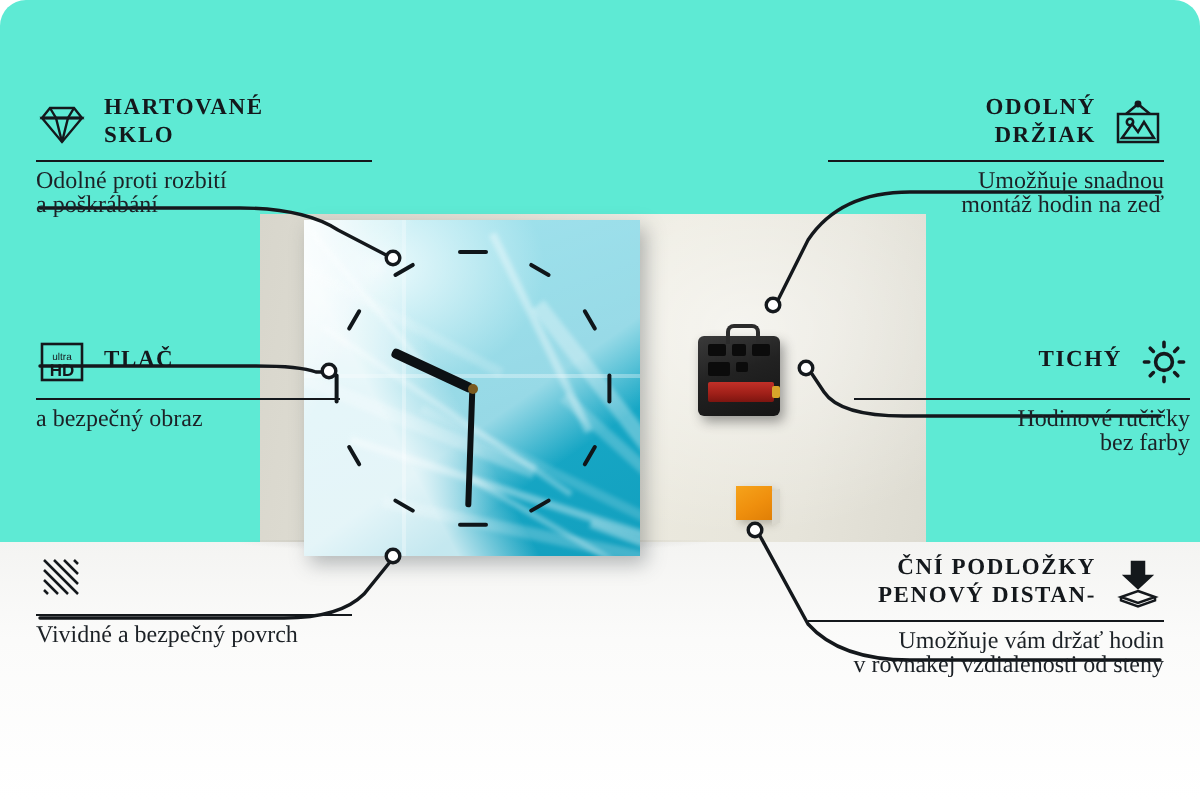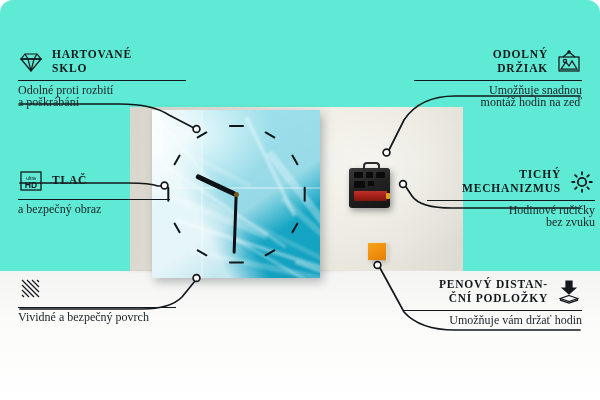--- a/index.html
+++ b/index.html
@@ -240,50 +240,50 @@
     </div>
     <div class="rule" style="margin:5px 0 4px;"></div>
     <div class="desc">Umožňuje snadnou</div>
     <div class="desc">montáž hodin na zeď</div>
   </div>
 
   <div class="callout right" style="left:427px;top:168px;width:168px;">
     <div class="head">
       <div>
         <div class="title">TICHÝ</div>
-        <div class="title">MECHANIZMUS</div>
       </div>
       <span class="ico">
         <svg viewBox="0 0 26 26">
             <g fill="none" stroke="#14181c" stroke-width="1.8" stroke-linecap="round">
           <circle cx="13" cy="13" r="4.2"></circle>
           <path d="M13,3.2 L13,5.4 M13,20.6 L13,22.8 M3.2,13 L5.4,13 M20.6,13 L22.8,13
                    M6.1,6.1 L7.7,7.7 M18.3,18.3 L19.9,19.9 M19.9,6.1 L18.3,7.7 M7.7,18.3 L6.1,19.9"></path>
         </g>
           </svg>
       </span>
     </div>
     <div class="rule" style="margin:5px 0 4px;"></div>
     <div class="desc">Hodinové ručičky</div>
-    <div class="desc">bez zvuku</div>
+    <div class="desc">bez farby</div>
   </div>
 
   <div class="callout right" style="left:404px;top:278px;width:178px;">
     <div class="head">
       <div>
+        <div class="title">ČNÍ PODLOŽKY</div>
         <div class="title">PENOVÝ DISTAN-</div>
-        <div class="title">ČNÍ PODLOŽKY</div>
       </div>
       <span class="ico">
         <svg viewBox="0 0 26 26">
             <g fill="none" stroke="#14181c" stroke-width="1.25">
           <path d="M10,2 L10,9 L6.5,9 L13,15 L19.5,9 L16,9 L16,2 Z" fill="#14181c"></path>
           <path d="M13,16.5 L21.5,19.5 L13,22.5 L4.5,19.5 Z"></path>
           <path d="M4.5,19.5 L4.5,21.2 L13,24.2 L21.5,21.2 L21.5,19.5"></path>
         </g>
           </svg>
       </span>
     </div>
     <div class="rule" style="margin:5px 0 4px;"></div>
     <div class="desc">Umožňuje vám držať hodin</div>
+    <div class="desc">v rovnakej vzdialenosti od steny</div>
   </div>
 
 </div>
 
 </body></html>

